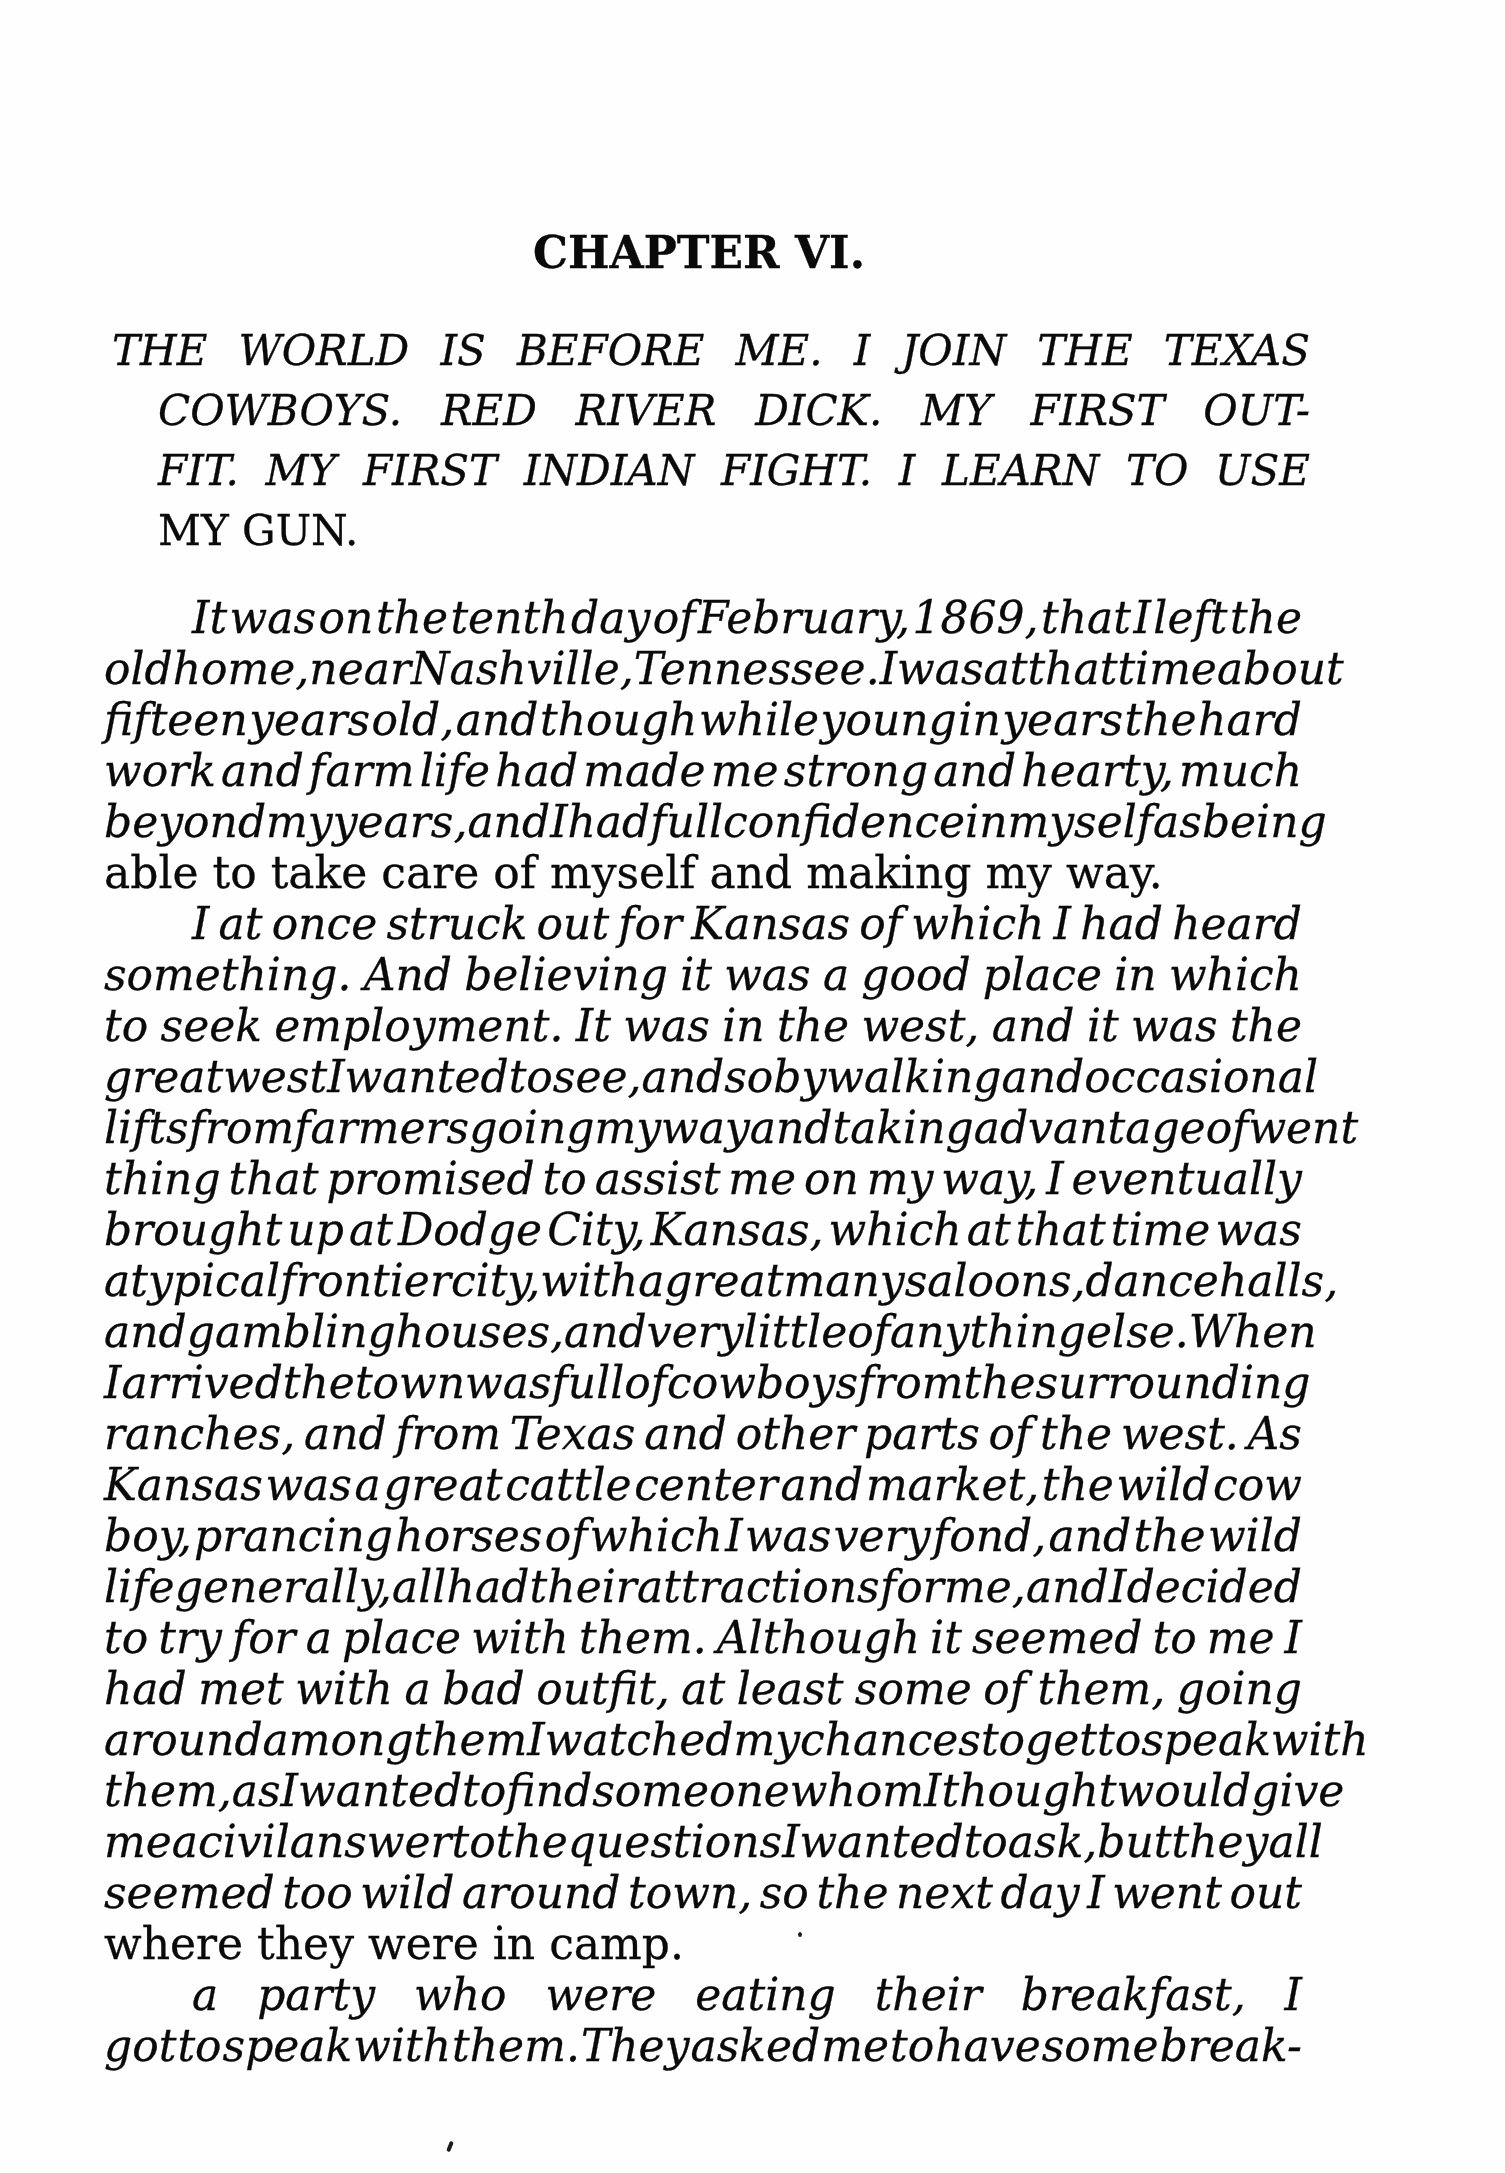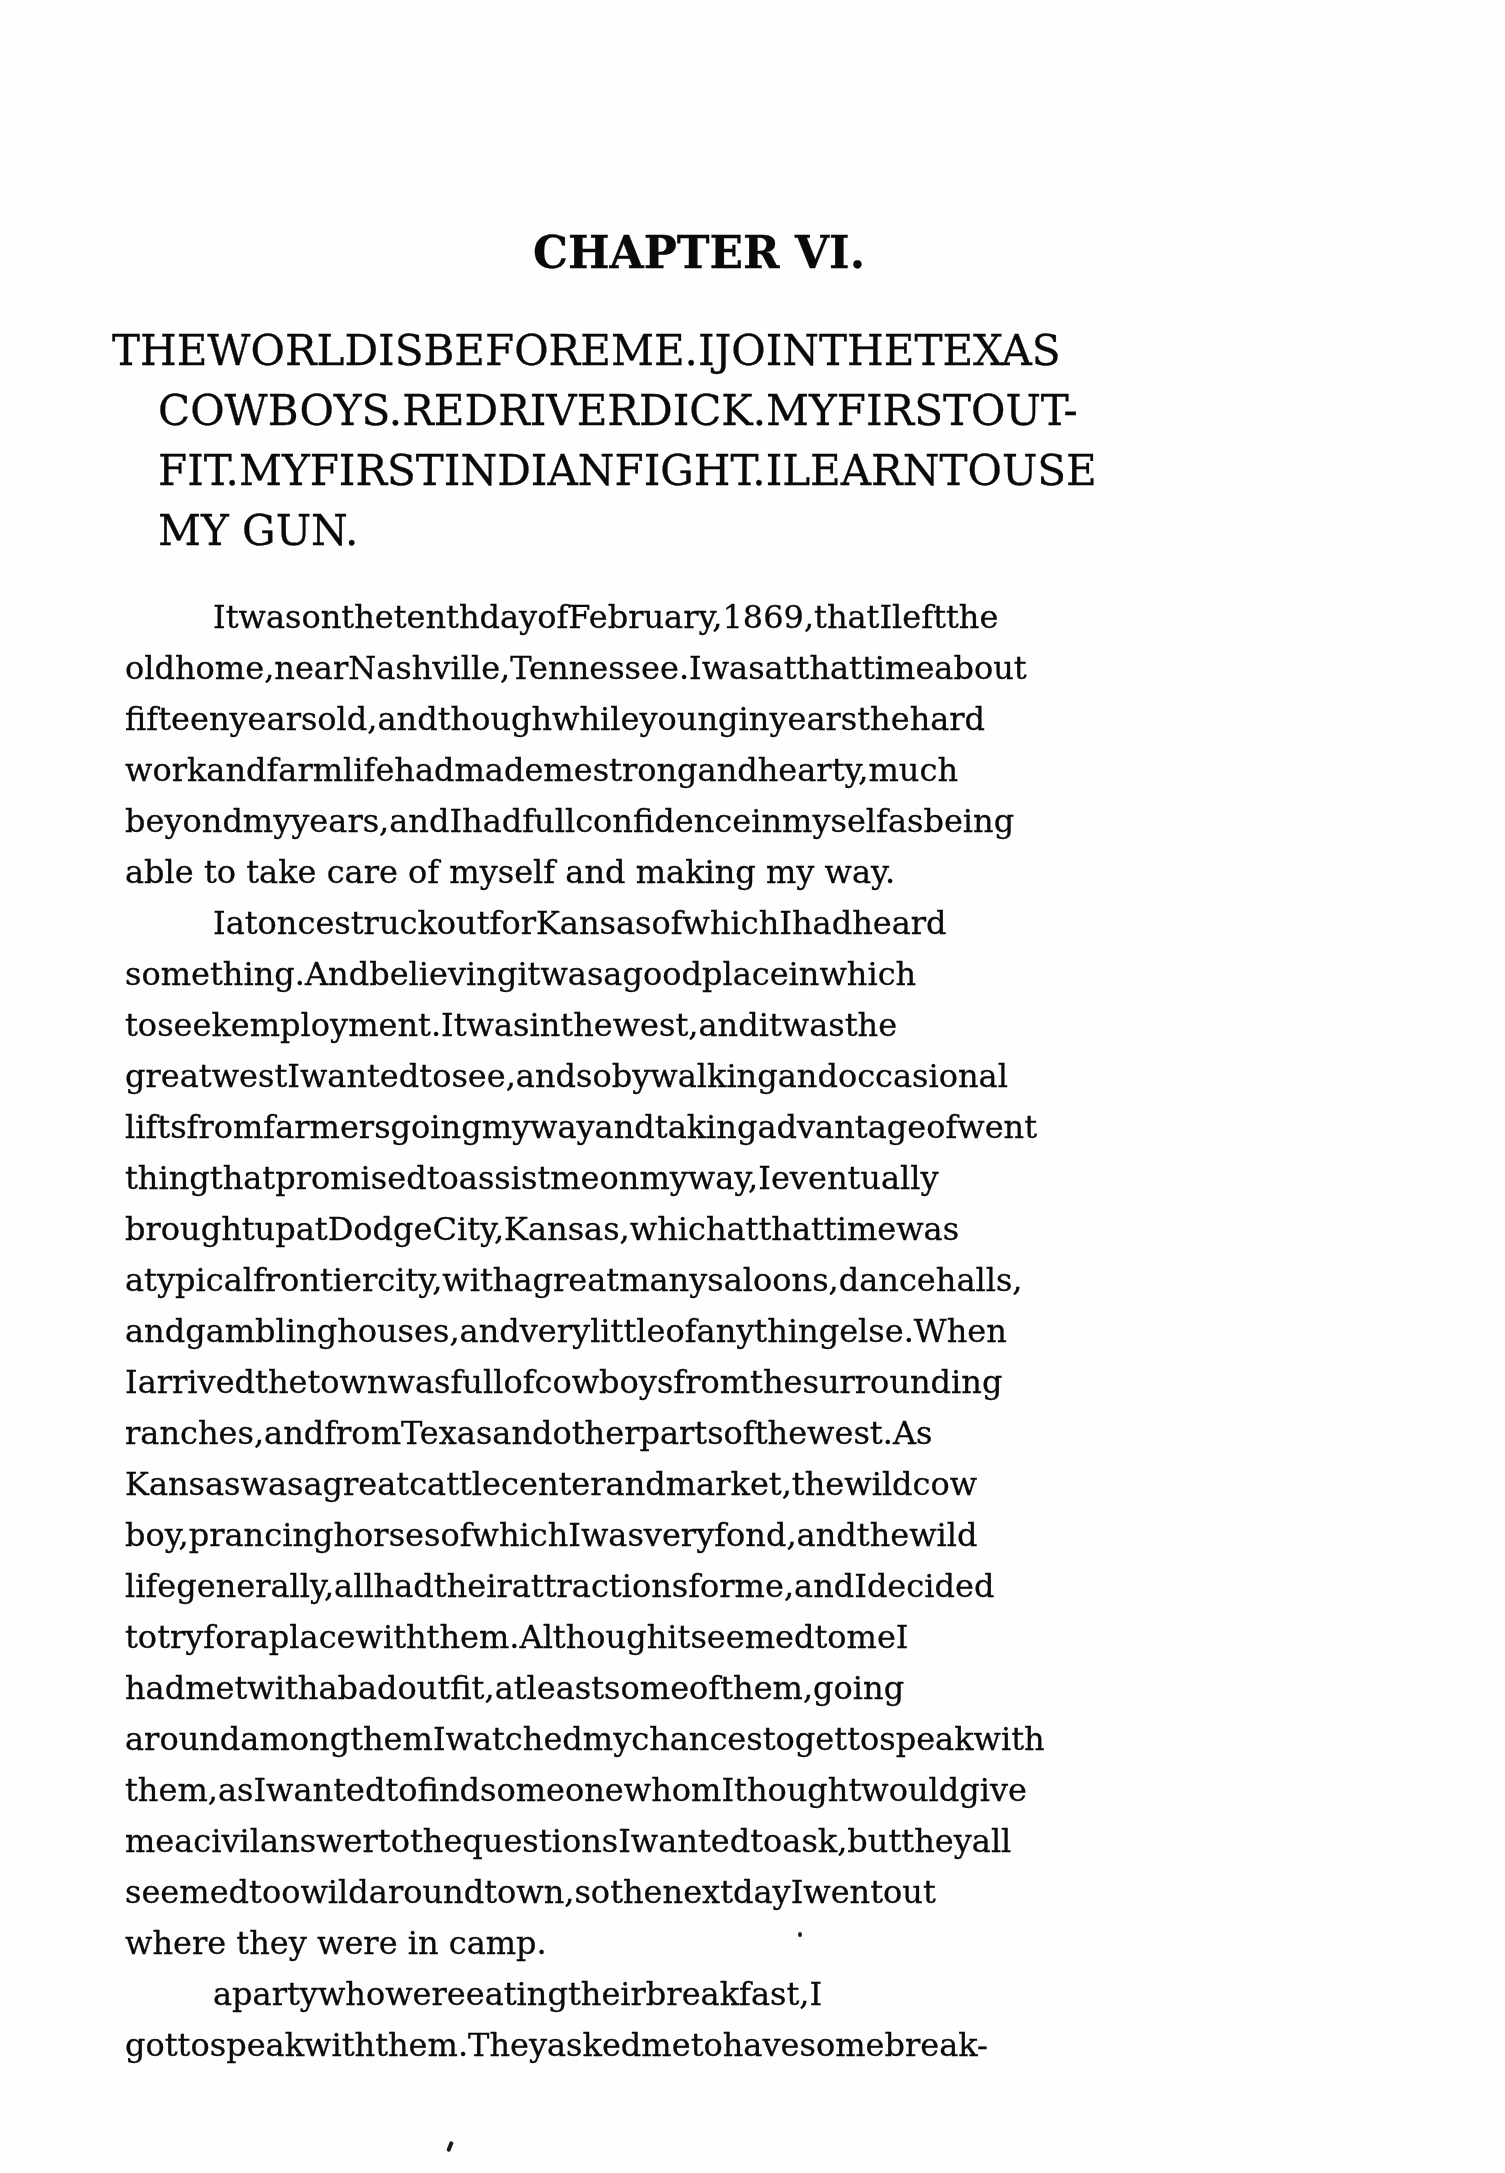--- a/index.html
+++ b/index.html
@@ -17,27 +17,27 @@
     text-align:center;
     font-size:44px;font-weight:bold;line-height:50px;
   }
   .subtitle{
     position:absolute;left:112px;top:321px;width:1198px;
     font-size:42px;line-height:60px;
   }
   .sline{height:60px;}
   .scont{padding-left:46px;}
   .bodytext{
-    position:absolute;left:125px;top:592px;width:1198px;
-    font-size:32px;line-height:51px;
+    position:absolute;left:104px;top:592px;width:1198px;
+    font-size:44px;line-height:51px;
   }
   .bline{height:51px;}
   .indent{padding-left:88px;}
   
-  .jline{display:flex;white-space:nowrap;}
+  .jline{display:flex;justify-content:space-between;white-space:nowrap;font-style:italic;}
   .speck{position:absolute;background:#1c1c1c;}
   .speck1{left:798px;top:1932px;width:4px;height:5px;border-radius:50%;}
   .speck2{left:448px;top:2141px;width:4px;height:11px;border-radius:2px;transform:rotate(22deg);}
 </style>
 </head>
 <body>
 
 <div class="page">
 
   <h1 class="chapter">CHAPTER VI.</h1>

